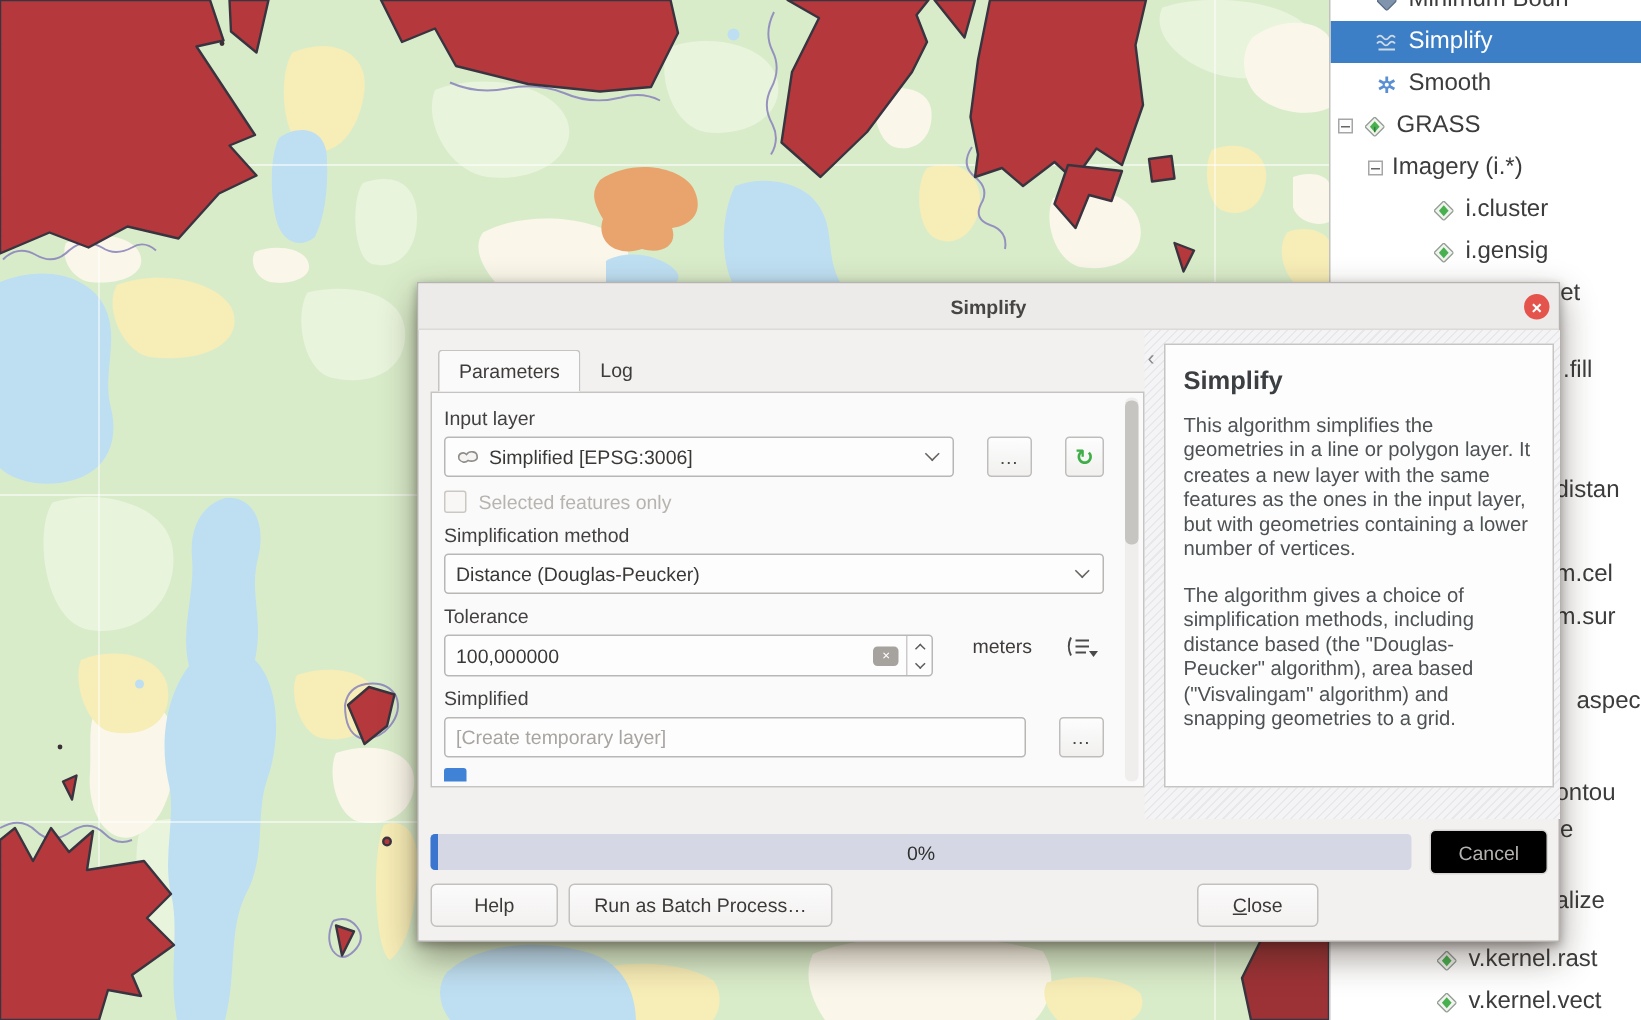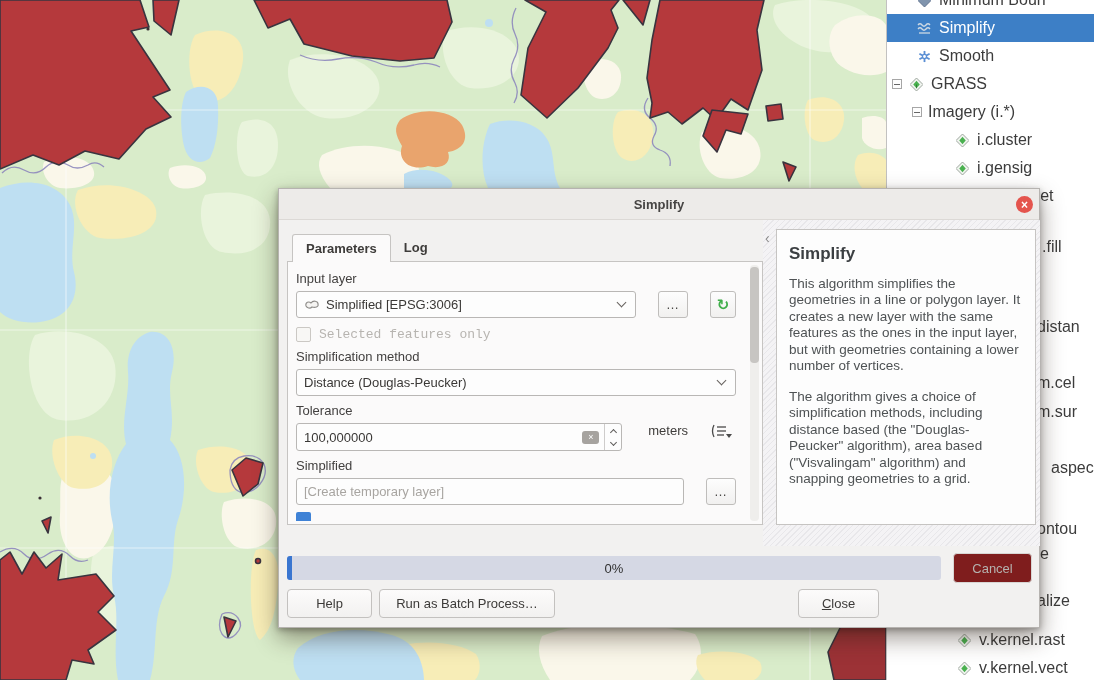--- a/index.html
+++ b/index.html
@@ -30,28 +30,28 @@
             display:flex;align-items:center;justify-content:center;font-weight:bold;color:#474544;}
   .closebtn{position:absolute;right:6px;top:7px;width:17px;height:17px;border-radius:50%;
             background:var(--close-red,#e4544d);color:#fff;font-size:12px;font-weight:bold;
             display:flex;align-items:center;justify-content:center;line-height:1;cursor:default;}
   .dbody{position:absolute;left:0;top:31px;right:0;bottom:0;}
 
   .hatch{position:absolute;left:484px;top:0;width:277px;height:326px;
          background:repeating-linear-gradient(135deg,#f4f3f5 0 3px,#e8e7ea 3px 4px);}
 
   .param-col{position:absolute;left:8px;top:12px;width:476px;}
-  .tabbar{display:flex;align-items:flex-end;height:29px;padding-left:5px;position:relative;z-index:2;font-weight:bold;}
+  .tabbar{display:flex;align-items:center;height:29px;padding-left:5px;position:relative;z-index:2;}
   .tab{padding:6px 13px;color:#3e3c3a;}
   .tab.active{background:#fbfafa;border:1px solid #c6c4c2;border-bottom:none;border-radius:3px 3px 0 0;
               margin-bottom:-1px;}
   .scrollarea{position:relative;border:1px solid #c6c4c2;background:#fbfafa;height:264px;
               padding:2px 26px 0 8px;overflow:hidden;z-index:1;}
   .flabel{margin:7px 0 5px;color:#434140;}
-  .flabel.disabled{color:#b7b4b0;font-family:Liberation Mono, monospace;}
+  .flabel.disabled{color:#b7b4b0;}
   .frow{display:flex;align-items:flex-start;gap:22px;}
   .combo,.tinput{height:27px;background:#fdfdfd;border:1px solid #b9b7b5;border-radius:3px;
                  display:flex;align-items:center;padding:0 7px;color:#3a3836;}
   .combo{flex:1;}
   .chev{width:7px;height:7px;border-right:1.6px solid #66625e;border-bottom:1.6px solid #66625e;
         transform:rotate(45deg);margin:-4px 3px 0 auto;flex:0 0 auto;}
   .sbtn{height:27px;background:linear-gradient(#fdfdfd,#f1f0ef);border:1px solid #bfbdbb;border-radius:3px;
         display:flex;align-items:center;justify-content:center;color:#4a4846;flex:0 0 auto;}
   .browse{width:30px;letter-spacing:1px;}
   .reload{width:26px;color:#3fae49;font-weight:bold;font-size:15px;font-family:"DejaVu Sans",sans-serif;}
@@ -81,21 +81,21 @@
   .helppanel{position:absolute;left:497px;top:9px;width:260px;height:296px;background:#fdfdfd;
              border:1px solid #c6c4c2;padding:8px 12px;overflow:hidden;}
   .helppanel h1{font-size:17px;margin:6px 0 12px;color:#3b3f42;}
   .helppanel p{font-size:13.5px;line-height:1.22;color:#4e5254;margin:0 0 14px;}
 
   .progress{position:absolute;left:8px;top:336px;width:654px;height:24px;background:#d5d8e4;border-radius:3px;}
   .pchunk{position:absolute;left:0;top:0;bottom:0;width:5px;background:var(--progress-blue,#3a76d0);border-radius:3px 0 0 3px;}
   .ptext{position:absolute;left:0;right:0;top:0;bottom:0;display:flex;align-items:center;justify-content:center;color:#303030;}
   .btn{position:absolute;height:29px;background:linear-gradient(#fcfbfb,#f2f1f0);border:1px solid #c3c1bf;
        border-radius:4px;display:flex;align-items:center;justify-content:center;color:#3c3a38;}
-  .btn.disabled{background:#7f1d1d;border-color:#d8d6d4;color:#b5b2af;}
+  .btn.disabled{background:#000000;border-color:#d8d6d4;color:#b5b2af;}
   .mnem{text-decoration:underline;}
 </style>
 </head>
 <body>
 
 <div class="stage">
 
   <svg class="map" viewBox="0 0 886 680" xmlns="http://www.w3.org/2000/svg">
     <rect x="0" y="0" width="886" height="680" fill="var(--map-land)"></rect>
     <g stroke="none">

